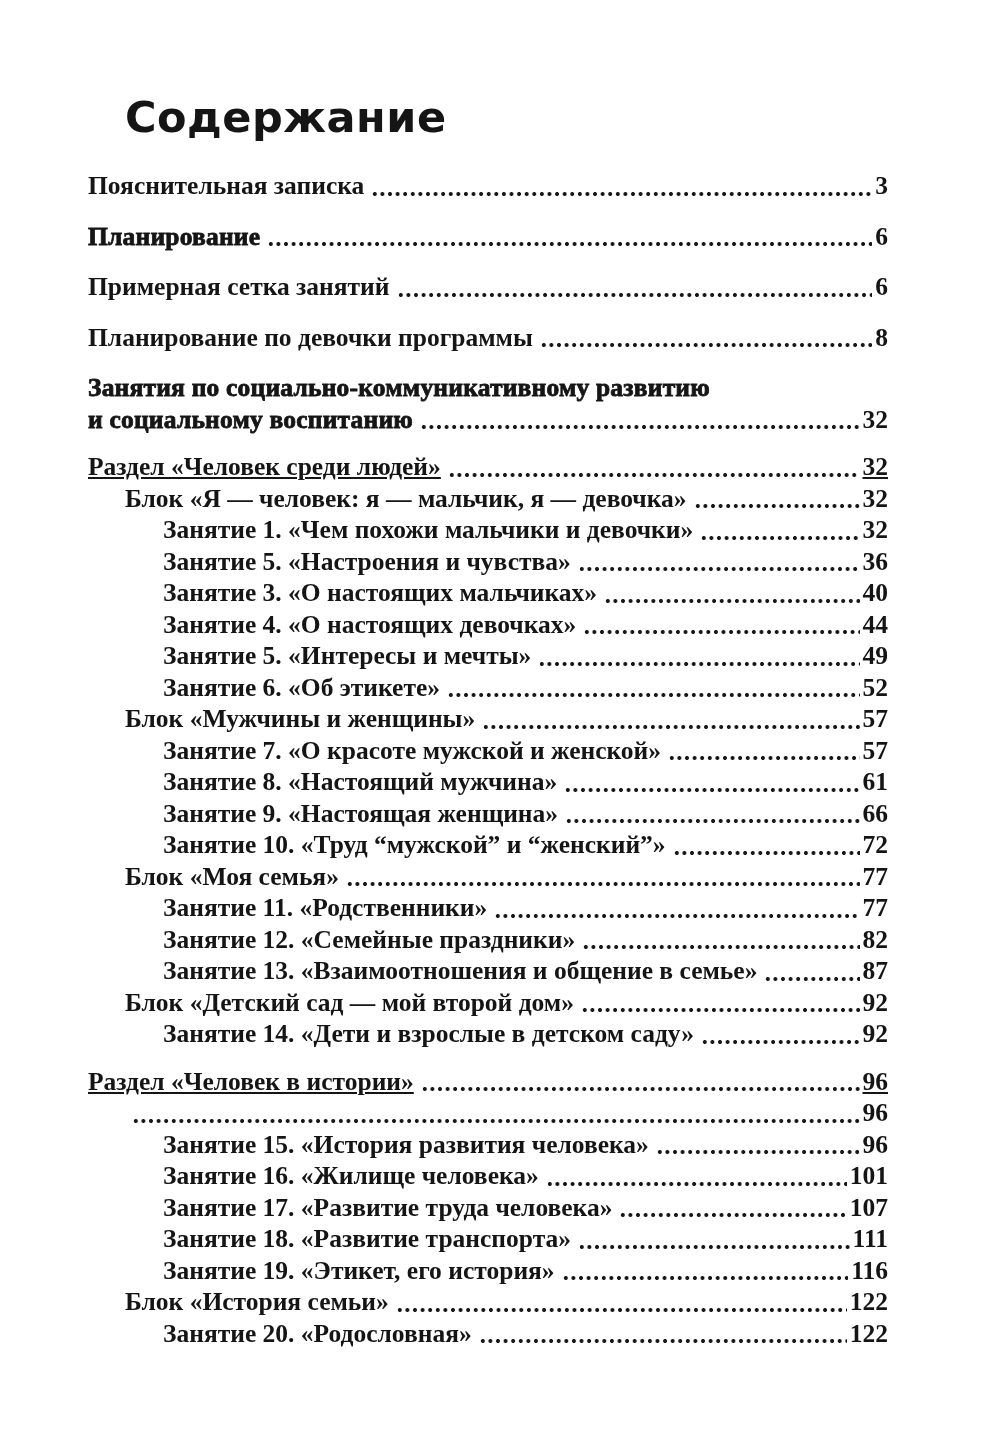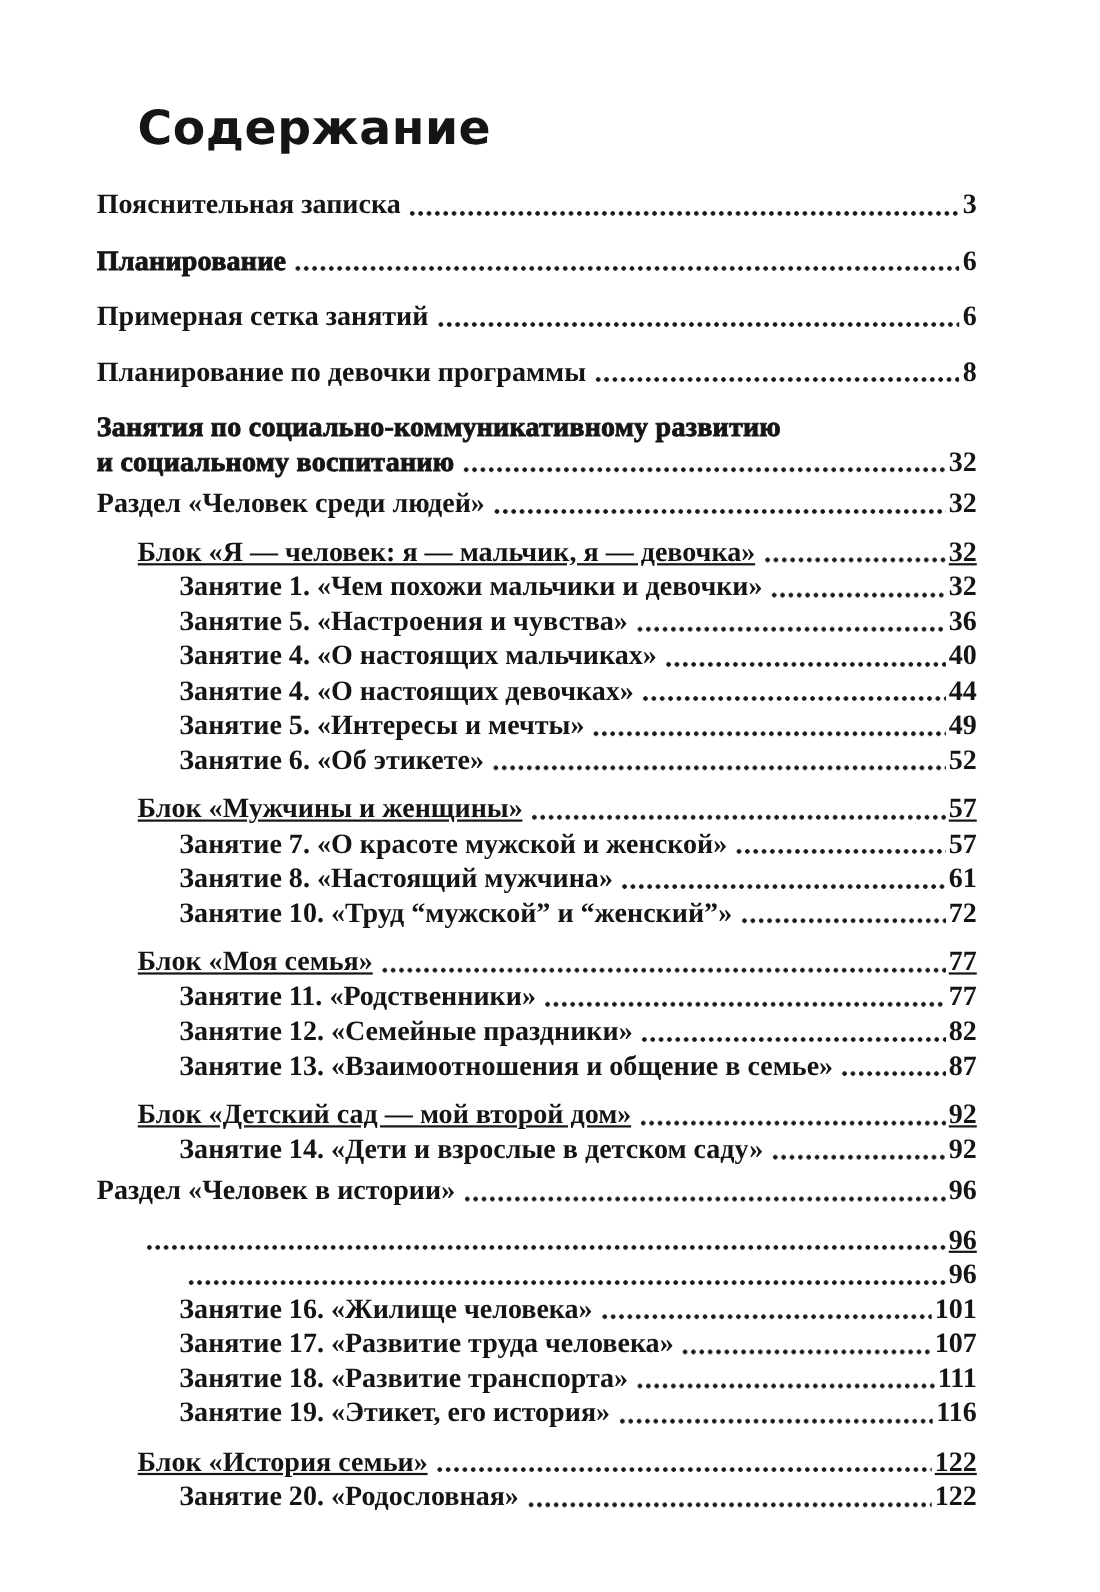--- a/index.html
+++ b/index.html
@@ -45,22 +45,22 @@
     height: 8px;
     margin: 0 3px 4px 7px;
     background-image: radial-gradient(circle, #171717 1.8px, rgba(0,0,0,0) 2.2px);
     background-size: 7.6px 8px;
     background-position: left center;
     background-repeat: repeat-x;
   }
   .row .page { flex: 0 0 auto; text-align: right; }
   
   .lv0 { margin-top: 19px; align-items: center; }
-  .lv1 { margin-top: 6px; }
-  .lv2 { margin-top: 13px; padding-left: 37px; text-decoration: underline; }
+  .lv1 { margin-top: 16px; text-decoration: underline; }
+  .lv2 { margin-top: 0; padding-left: 37px; }
   .lv3 { margin-top: 0; padding-left: 75px; }
   .first { margin-top: 0 !important; }
   .cont  { margin-top: 0 !important; }
   .strong .label {
     -webkit-text-stroke: 0.8px #151515;
     letter-spacing: 0.2px;
   }
 </style>
 </head>
 <body>
@@ -111,21 +111,21 @@
     <span class="label">Занятие 1. «Чем похожи мальчики и девочки»</span>
     <span class="dots"></span>
     <span class="page">32</span>
   </div>
       <div class="row lv3">
     <span class="label">Занятие 5. «Настроения и чувства»</span>
     <span class="dots"></span>
     <span class="page">36</span>
   </div>
       <div class="row lv3">
-    <span class="label">Занятие 4. «О настоящих мальчиках»</span>
+    <span class="label">Занятие 3. «О настоящих мальчиках»</span>
     <span class="dots"></span>
     <span class="page">40</span>
   </div>
       <div class="row lv3">
     <span class="label">Занятие 4. «О настоящих девочках»</span>
     <span class="dots"></span>
     <span class="page">44</span>
   </div>
       <div class="row lv3">
     <span class="label">Занятие 5. «Интересы и мечты»</span>
@@ -144,20 +144,25 @@
   </div>
       <div class="row lv3">
     <span class="label">Занятие 7. «О красоте мужской и женской»</span>
     <span class="dots"></span>
     <span class="page">57</span>
   </div>
       <div class="row lv3">
     <span class="label">Занятие 8. «Настоящий мужчина»</span>
     <span class="dots"></span>
     <span class="page">61</span>
+  </div>
+      <div class="row lv3">
+    <span class="label">Занятие 9. «Настоящая женщина»</span>
+    <span class="dots"></span>
+    <span class="page">66</span>
   </div>
       <div class="row lv3">
     <span class="label">Занятие 10. «Труд “мужской” и “женский”»</span>
     <span class="dots"></span>
     <span class="page">72</span>
   </div>
       <div class="row lv2">
     <span class="label">Блок «Моя семья»</span>
     <span class="dots"></span>
     <span class="page">77</span>
@@ -190,20 +195,21 @@
       <div class="row lv1">
     <span class="label">Раздел «Человек в истории»</span>
     <span class="dots"></span>
     <span class="page">96</span>
   </div>
       <div class="row lv2">
     <span class="dots"></span>
     <span class="page">96</span>
   </div>
       <div class="row lv3">
+    <span class="label">Занятие 15. «История развития человека»</span>
     <span class="dots"></span>
     <span class="page">96</span>
   </div>
       <div class="row lv3">
     <span class="label">Занятие 16. «Жилище человека»</span>
     <span class="dots"></span>
     <span class="page">101</span>
   </div>
       <div class="row lv3">
     <span class="label">Занятие 17. «Развитие труда человека»</span>

